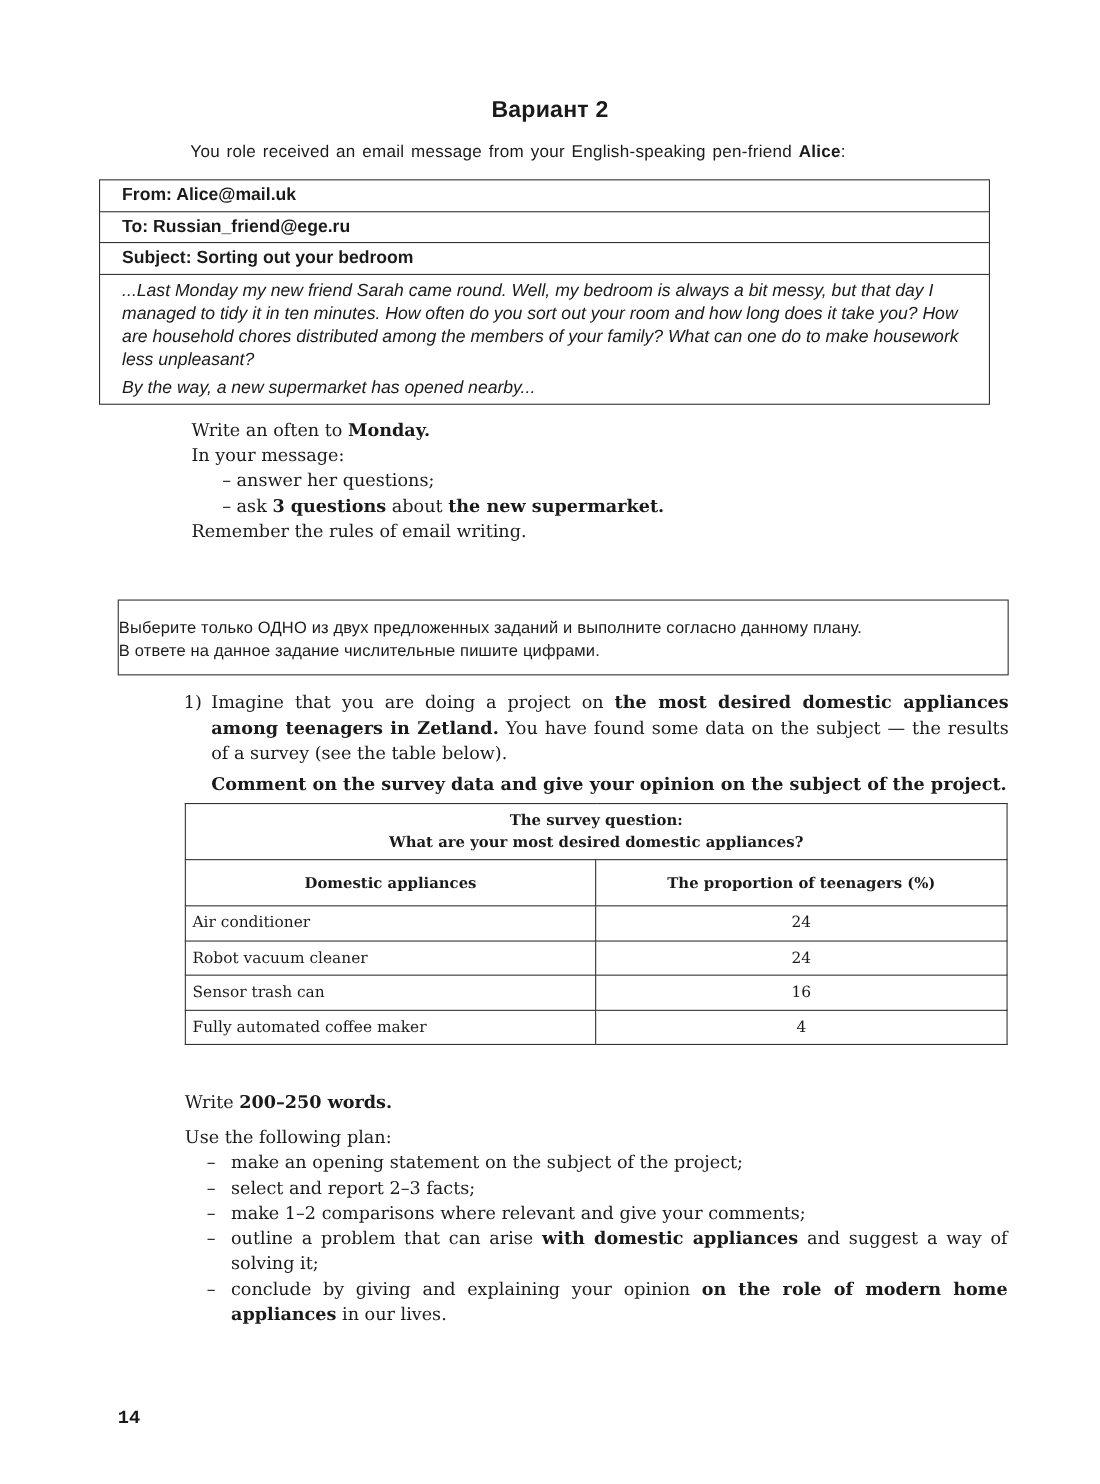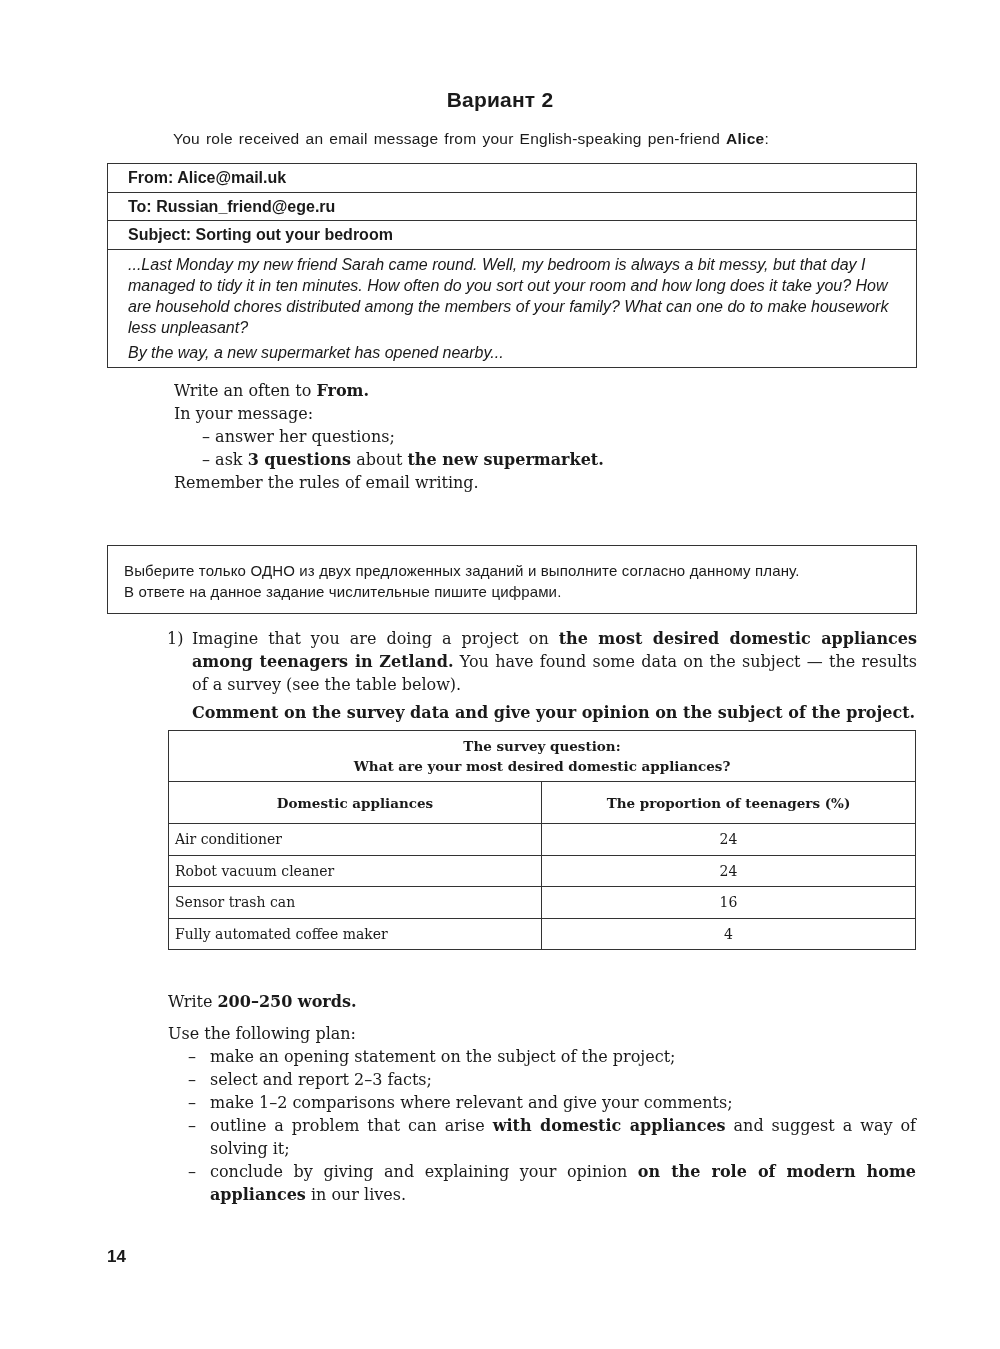--- a/index.html
+++ b/index.html
@@ -26,21 +26,21 @@
       left: 173px; top: 130px;
       font-family: "Liberation Sans", sans-serif;
       font-size: 15.5px;
       letter-spacing: 0.25px;
       word-spacing: 1.5px;
     }
     .intro b { font-weight: bold; }
 
     
     .email-box {
-      left: 107px; top: 163px; width: 810px; height: 205px;
+      left: 90px; top: 163px; width: 810px; height: 205px;
       border: 1.4px solid #333;
       font-family: "Liberation Sans", sans-serif;
     }
     .email-row {
       height: 28.5px;
       border-bottom: 1.4px solid #333;
       padding-left: 20px;
       font-weight: bold;
       font-size: 16px;
       line-height: 27px;
@@ -60,21 +60,21 @@
       line-height: 23px;
       font-family: "DejaVu Serif", serif;
     }
     .task .indent { padding-left: 28px; }
     .task .gap { margin-top: 9px; }
 
     
     .notice-box {
       left: 107px; top: 545px; width: 810px; height: 69px;
       border: 1.4px solid #333;
-      padding: 15px 14px 0 16px;
+      padding: 15px 14px 0 0;
       font-family: "Liberation Sans", sans-serif;
       font-size: 15px;
       line-height: 20.5px;
       letter-spacing: 0.15px;
     }
 
     
     .opt {
       left: 167px; top: 627px; width: 750px;
       font-size: 16px;
@@ -128,45 +128,45 @@
     .plan {
       left: 168px; top: 1022px; width: 748px;
       font-size: 16px;
       line-height: 23px;
     }
     .plan-item { display: flex; padding-left: 6px; }
     .plan-dash { width: 36px; flex: none; text-align: center; }
     .plan-text { flex: 1; text-align: justify; }
 
     .page-number {
-      left: 107px; top: 1247px;
+      left: 107px; top: 1281px;
       font-size: 17px;
       font-weight: bold;
-      font-family: Liberation Sans, sans-serif;
+      font-family: Liberation Mono, monospace;
     }
   </style>
 </head>
 <body>
 
 <div class="abs variant-title">Вариант 2</div>
 
 <div class="abs intro"><span>You role received an email message from your English-speaking pen-friend </span><b>Alice</b><span>:</span></div>
 
 <div class="abs email-box">
   <div class="email-row">From: Alice@mail.uk</div>
   <div class="email-row">To: Russian_friend@ege.ru</div>
   <div class="email-row">Subject: Sorting out your bedroom</div>
   <div class="email-body">
     <p>...Last Monday my new friend Sarah came round. Well, my bedroom is always a bit messy, but that day I managed to tidy it in ten minutes. How often do you sort out your room and how long does it take you? How are household chores distributed among the members of your family? What can one do to make housework less unpleasant?</p>
     <p>By the way, a new supermarket has opened nearby...</p>
   </div>
 </div>
 
 <div class="abs task">
-  <div><span>Write an often to </span><b>From.</b></div>
+  <div><span>Write an often to </span><b>Monday.</b></div>
   <div>In your message:</div>
   <div class="indent"><span>–</span> <span>answer her questions;</span></div>
   <div class="indent"><span>–</span> <span>ask </span><b>3 questions</b><span> about </span><b>the new supermarket.</b></div>
   <div>Remember the rules of email writing.</div>
 </div>
 
 <div class="abs notice-box">
   <div>Выберите только ОДНО из двух предложенных заданий и выполните согласно данному плану.</div>
   <div>В ответе на данное задание числительные пишите цифрами.</div>
 </div>

